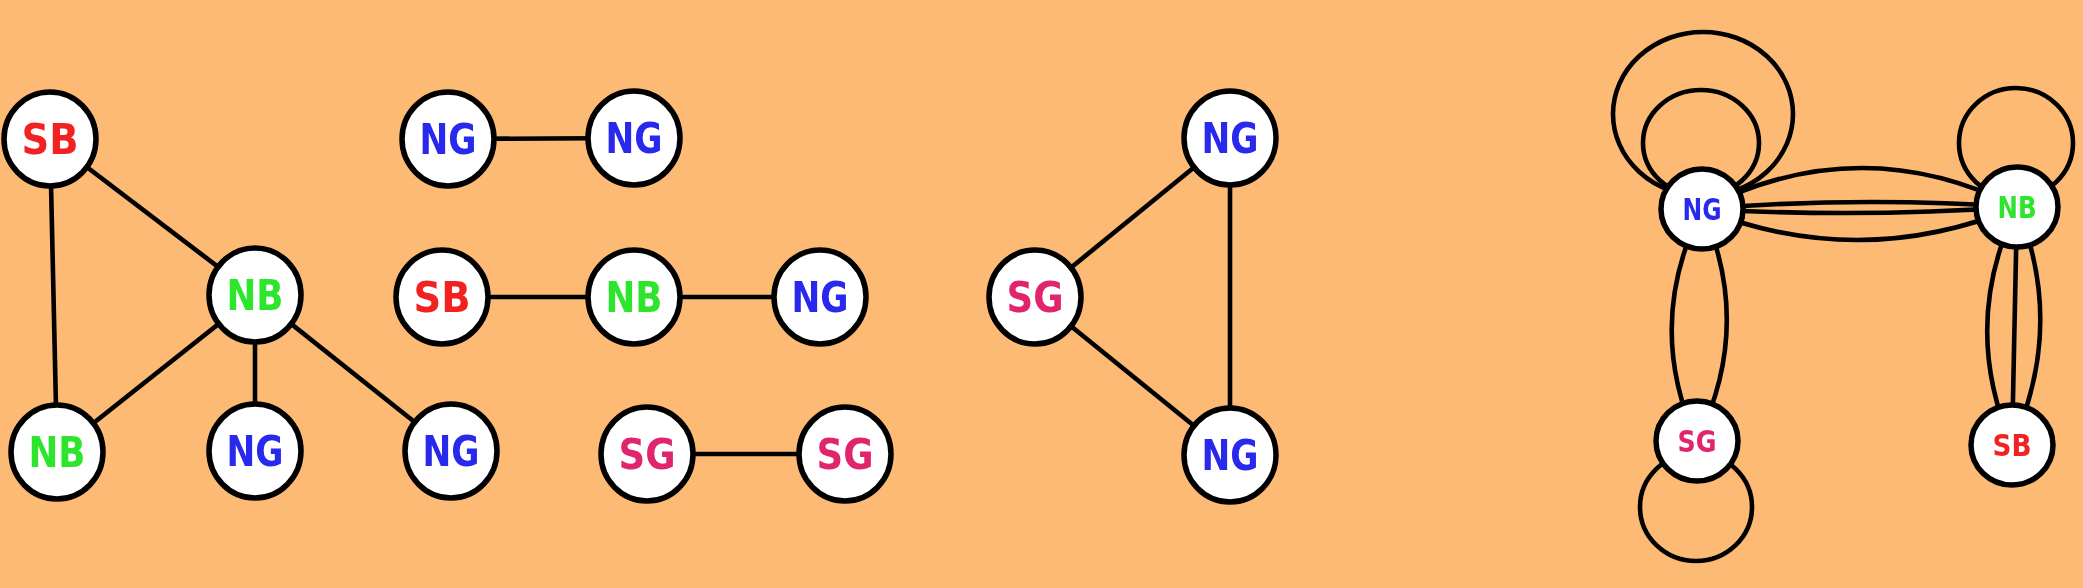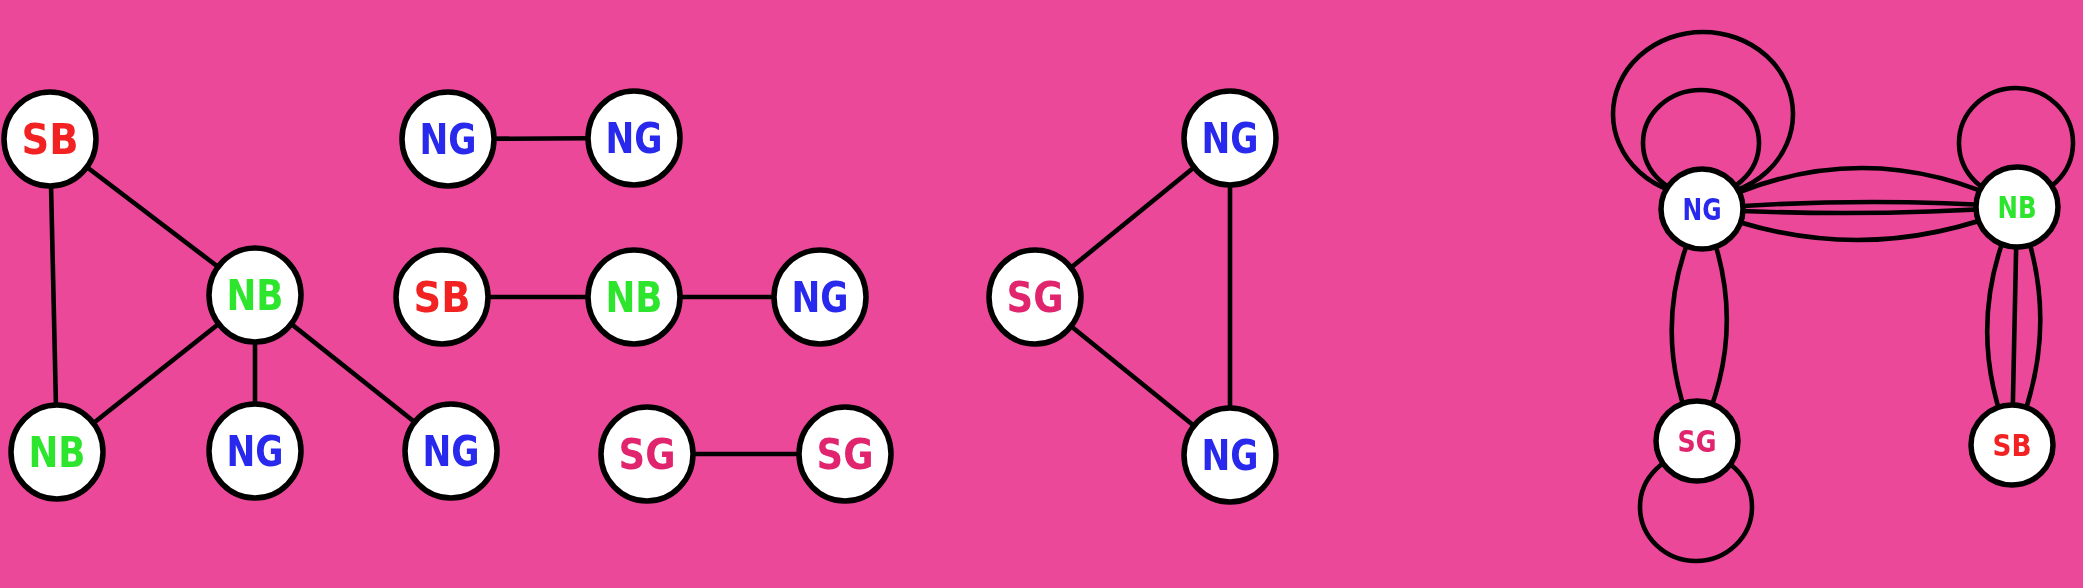--- a/index.html
+++ b/index.html
@@ -3,21 +3,21 @@
 <meta charset="utf-8">
 <style>
   html, body {
     margin: 0;
     padding: 0;
     background: #ffffff;
   }
   .canvas-wrap {
     width: 2083px;
     height: 588px;
-    background: #ec4899;
+    background: #fdba74;
     overflow: hidden;
   }
   svg {
     display: block;
     font-family: "DejaVu Sans", sans-serif;
   }
   .node-label {
     font-weight: bold;
   }
 </style>

